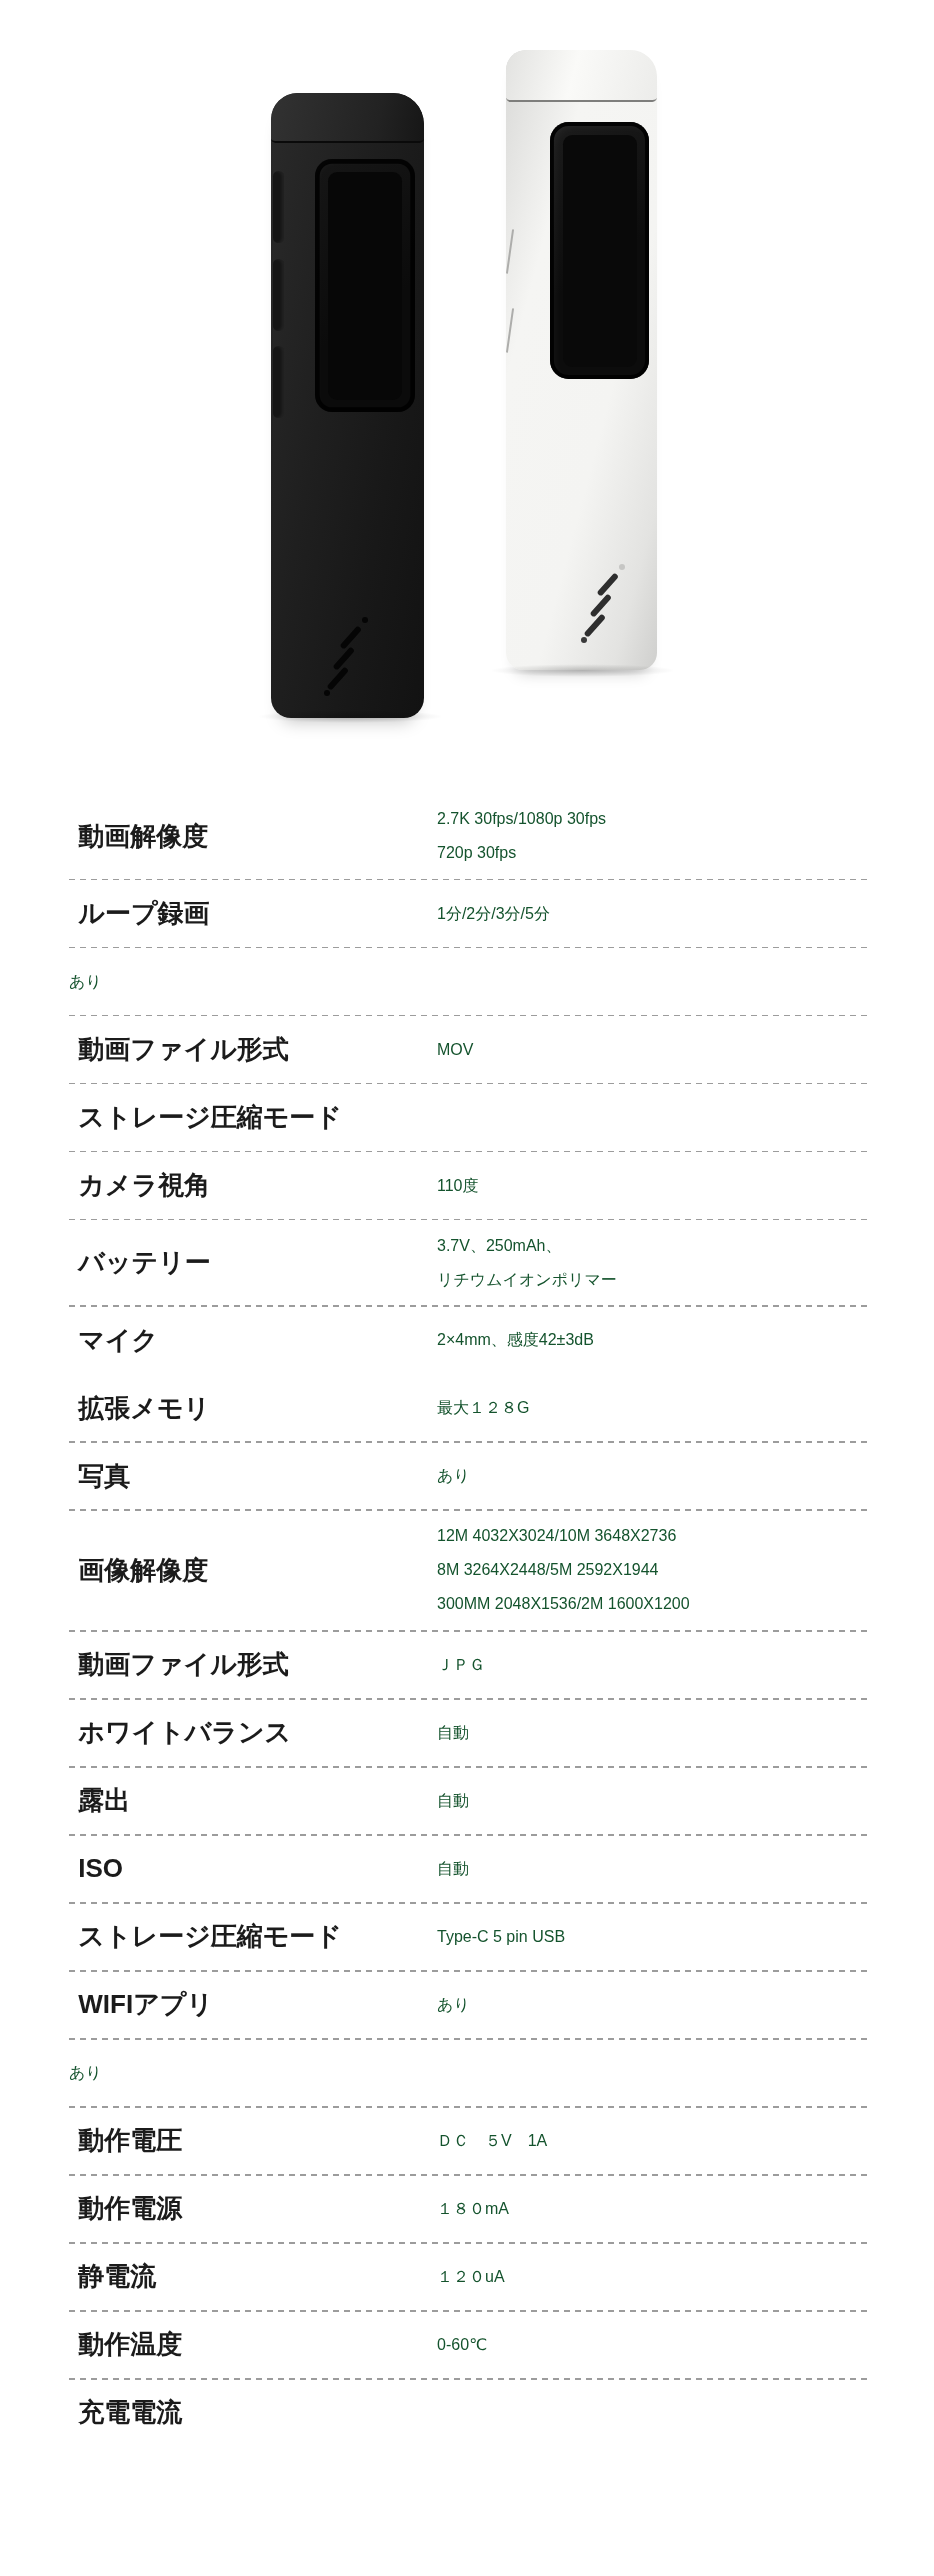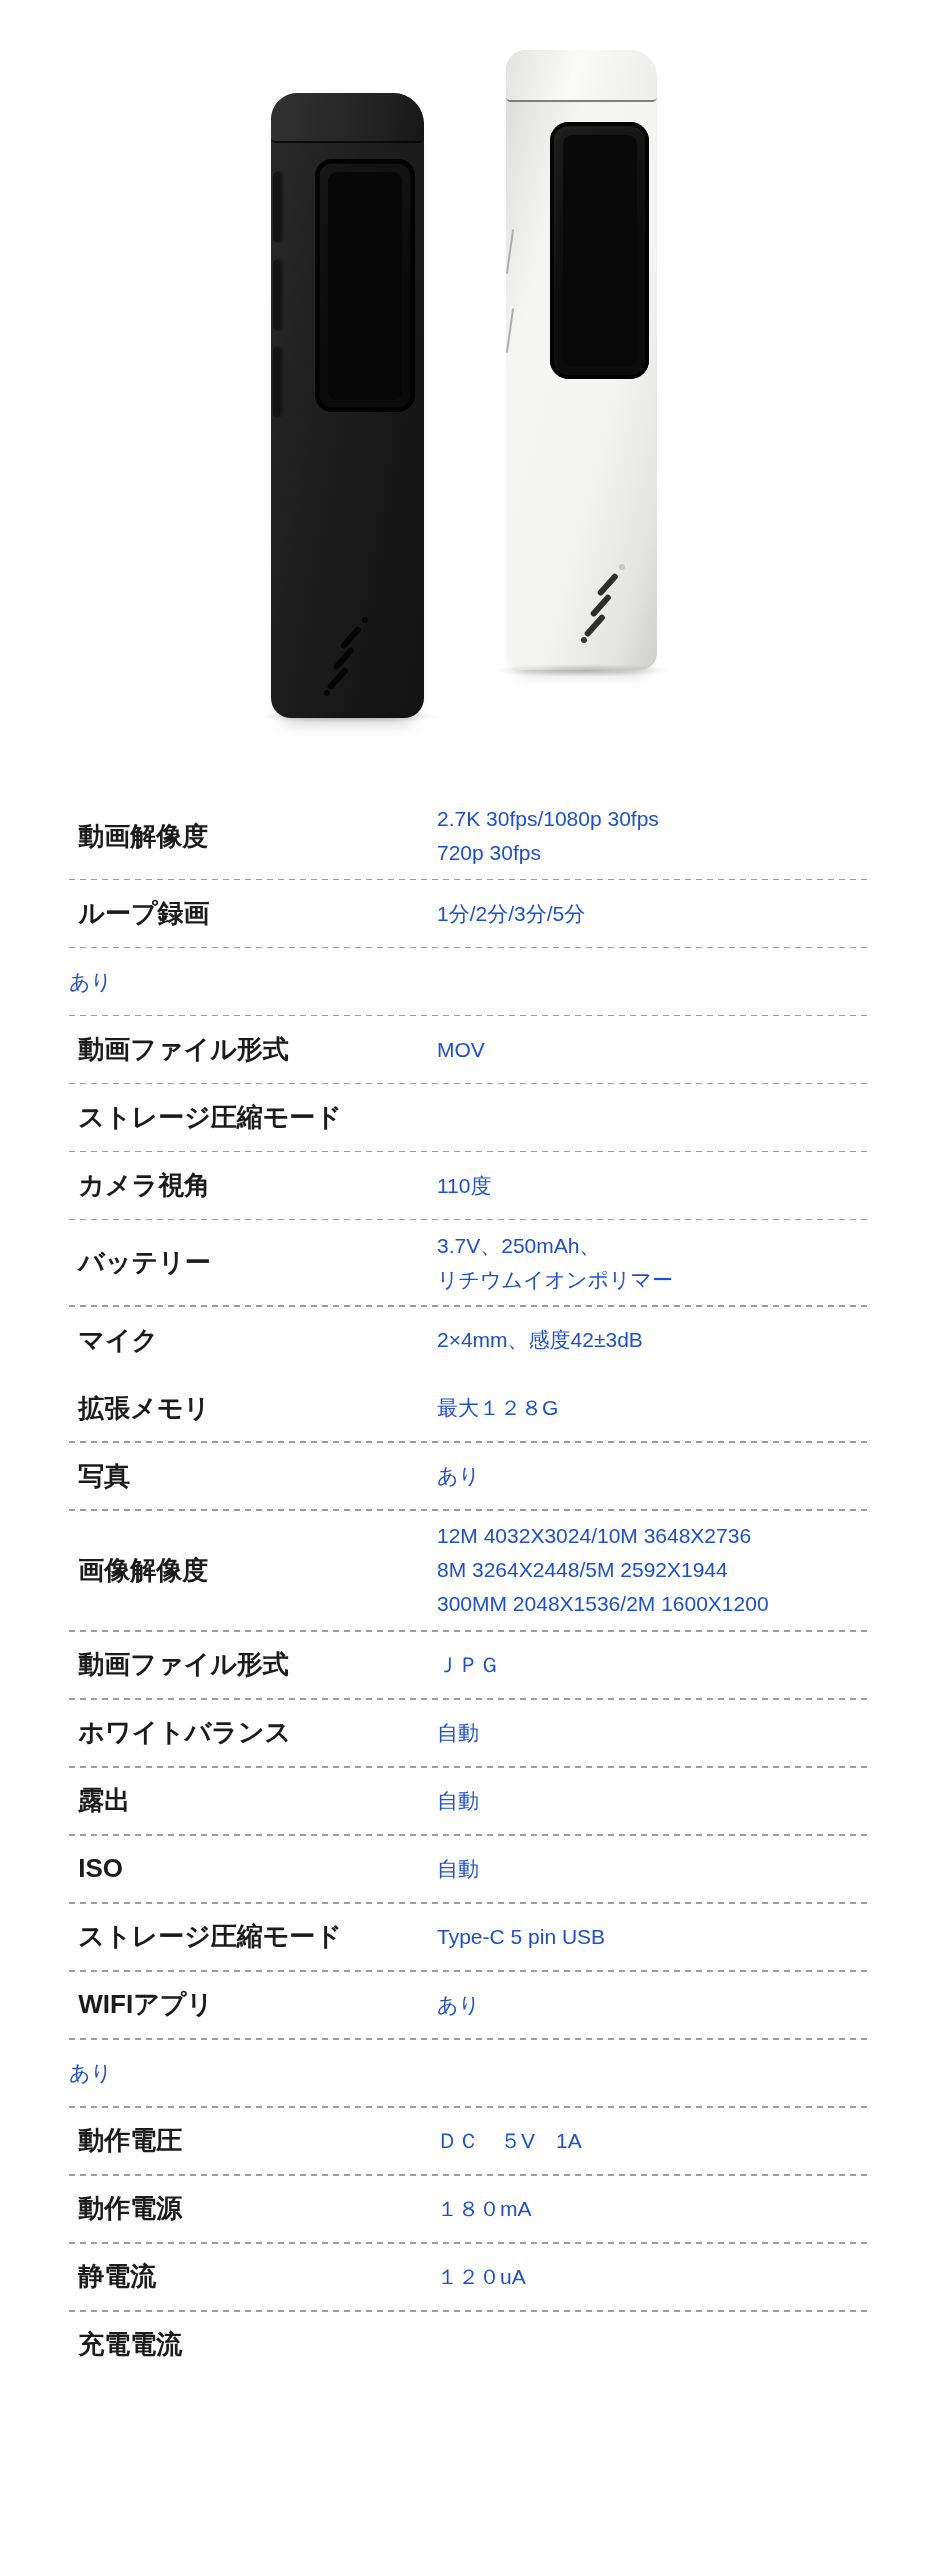--- a/index.html
+++ b/index.html
@@ -188,22 +188,22 @@
     flex: 0 0 368px;
     padding-left: 9.3px;
     box-sizing: border-box;
     font-size: 26px;
     font-weight: bold;
     color: #1b1b1b;
     line-height: 33px;
   }
   .spec-value {
     flex: 1;
-    font-size: 21px;
-    color: #1d4ed8;
+    font-size: 16px;
+    color: #14532d;
     line-height: 34px;
   }
 </style>
 </head>
 <body>
 
 <div class="page">
 
   <section class="hero">
 
@@ -389,20 +389,26 @@
         </div>
   </div>
 
   <div class="spec-row sep">
     <div class="spec-label">静電流</div>
     <div class="spec-value">
           <div class="value-line">１２０uA</div>
         </div>
   </div>
 
+  <div class="spec-row sep">
+    <div class="spec-label">動作温度</div>
+    <div class="spec-value">
+          <div class="value-line">0-60℃</div>
+        </div>
+  </div>
 
   <div class="spec-row">
     <div class="spec-label">充電電流</div>
   </div>
 </section>
 
 </div>
 
 
 </body></html>

